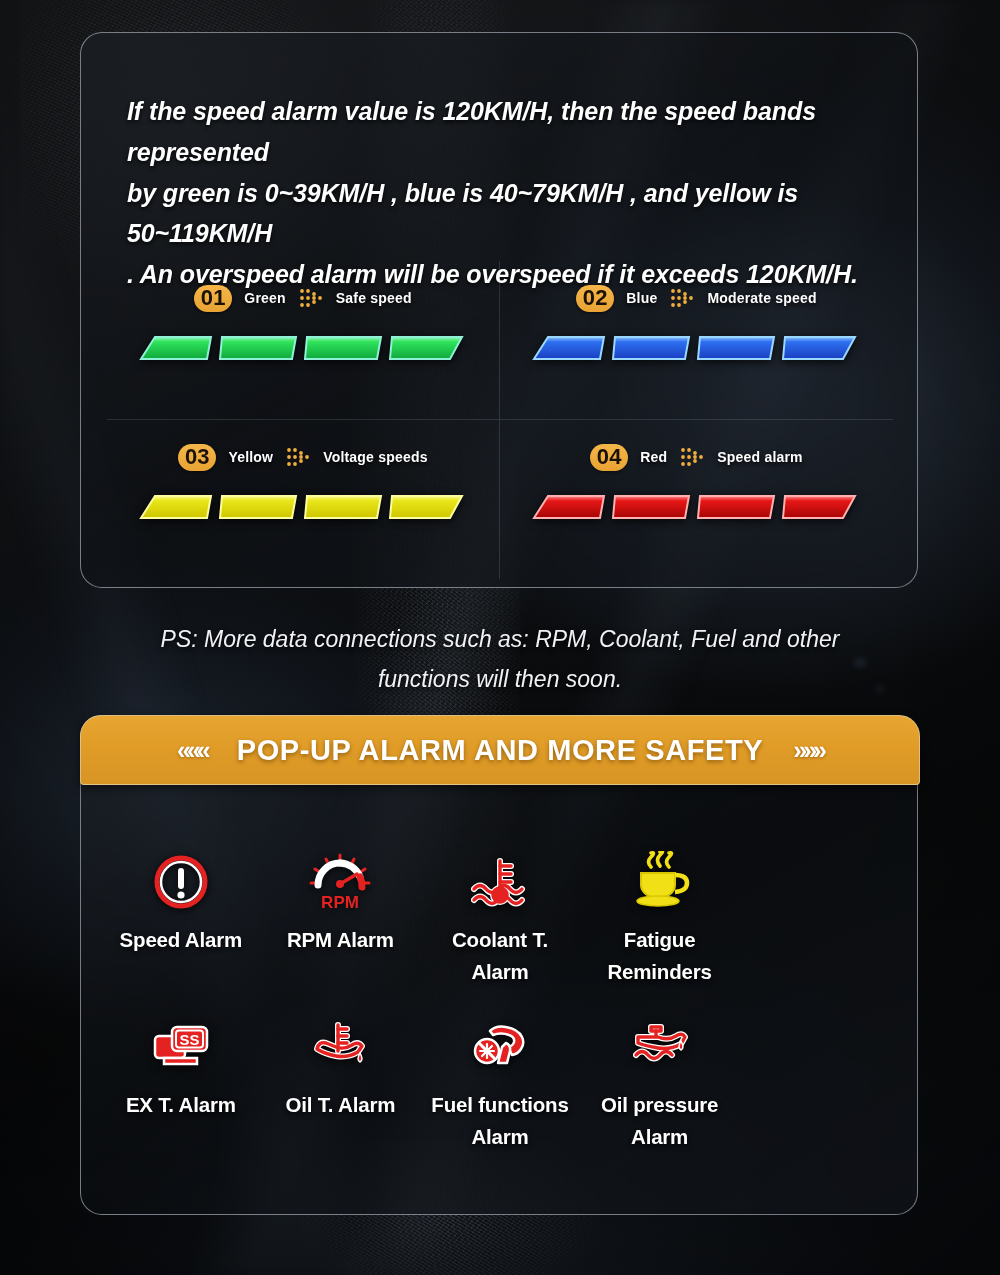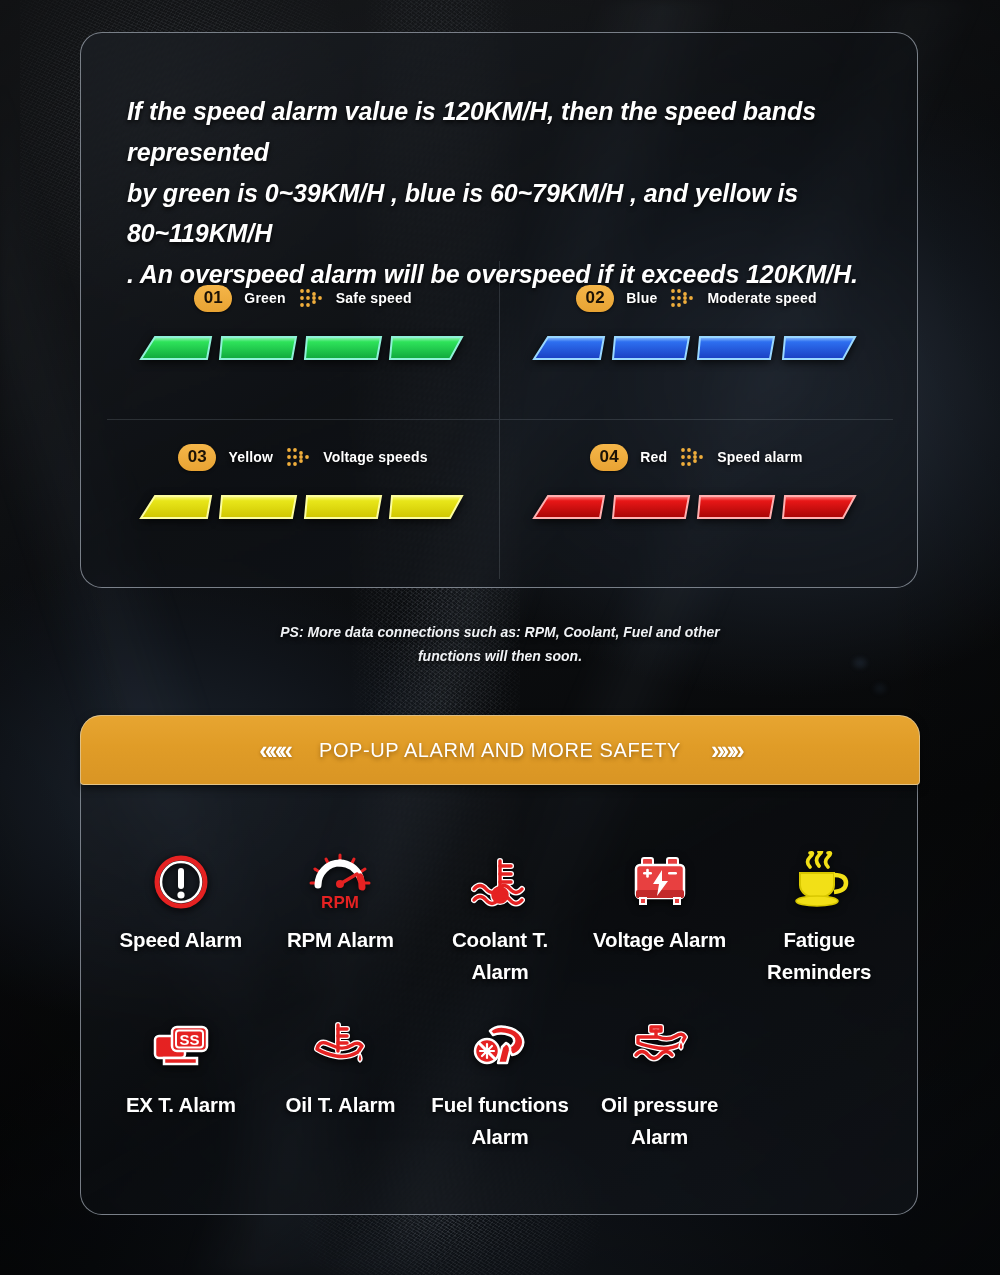--- a/index.html
+++ b/index.html
@@ -109,21 +109,21 @@
   }
   .legend-cell { position:relative; display:flex; flex-direction:column; align-items:center; padding-top:22px; }
   .legend-cell.c0, .legend-cell.c2 { border-right:1px solid rgba(190,205,220,0.16); }
   .legend-cell.c0, .legend-cell.c1 { border-bottom:1px solid rgba(190,205,220,0.16); }
 
   .legend-head { display:flex; align-items:center; gap:12px; height:30px; }
   .badge {
     background:linear-gradient(180deg,#f5b649 0%, #e8a333 100%);
     color:#1b1206;
     font-weight:bold;
-    font-size:17px;
+    font-size:22px;
     width:38px; height:27px;
     border-radius:14px;
     display:flex; align-items:center; justify-content:center;
     letter-spacing:0.2px;
     box-shadow:0 1px 3px rgba(0,0,0,0.6);
   }
   .legend-color, .legend-desc {
     color:#fff;
     font-weight:bold;
     font-size:14px;
@@ -136,22 +136,22 @@
   
   .bars { margin-top:22px; display:flex; gap:5px; align-items:flex-end; }
   .bar { height:26px; position:relative; }
   .bar svg { display:block; filter:drop-shadow(0 2px 4px rgba(0,0,0,0.8)); }
 
   
   #ps-note {
     position:absolute; left:0; right:0; top:620px;
     text-align:center;
     color:#f0f2f5;
-    font-style:italic; font-weight:bold;
-    font-size:14px; line-height:1.72;
+    font-style:italic; font-weight:normal;
+    font-size:23px; line-height:1.72;
     text-shadow:0 2px 5px rgba(0,0,0,0.9);
     z-index:3;
     padding:0 104px;
   }
 
   
   #bottom-panel { left:80px; top:715px; width:838px; height:500px; }
 
   .banner {
     position:absolute;
@@ -161,21 +161,21 @@
     border:1px solid rgba(225,235,245,0.45);
     display:flex; align-items:center; justify-content:center;
     gap:30px;
     box-shadow:0 3px 8px rgba(0,0,0,0.55);
   }
   .banner-chevrons {
     color:#fff; font-size:25px; font-weight:bold; letter-spacing:-4px;
     text-shadow:0 1px 3px rgba(120,70,0,0.6);
   }
   .banner-title {
-    color:#fff; font-size:20px; font-weight:normal; letter-spacing:0.6px;
+    color:#fff; font-size:29px; font-weight:bold; letter-spacing:0.6px;
     text-shadow:0 2px 4px rgba(110,65,0,0.65);
     white-space:nowrap;
   }
 
   .icon-grid-1, .icon-grid-2 {
     position:absolute; left:20px; width:798px;
     display:grid;
   }
   .icon-grid-1 { top:130px; grid-template-columns:repeat(5,1fr); }
   .icon-grid-2 { top:295px; grid-template-columns:repeat(5,1fr); }
@@ -203,21 +203,21 @@
   <div class="bg-layer bg-wheel1"></div>
   <div class="bg-layer bg-wheel2"></div>
   <div class="bg-layer bg-streaks"></div>
   <div class="bg-layer bg-vig"></div>
 </div>
 
 <section class="panel" id="top-panel">
 
   <div class="intro">
     <div>If the speed alarm value is 120KM/H, then the speed bands represented</div>
-    <div>by green is 0~39KM/H , blue is 60~79KM/H , and yellow is 80~119KM/H</div>
+    <div>by green is 0~39KM/H , blue is 40~79KM/H , and yellow is 50~119KM/H</div>
     <div>. An overspeed alarm will be overspeed if it exceeds 120KM/H.</div>
   </div>
 
   <div class="legend-grid">
 
     <div class="legend-cell c0">
       <div class="legend-head">
         <span class="badge">01</span>
         <span class="legend-color">Green</span>
         <span class="dot-arrow">
@@ -501,39 +501,20 @@
             <circle cx="32" cy="42" r="7" fill="#e52222"></circle>
             <path d="M6 36 q6 -7 12 0 t12 0 t12 0 t12 0"></path>
             <path d="M6 47 q6 -7 12 0 t12 0 t12 0 t12 0"></path>
           </g>
         </svg>
       </div>
       <div class="icon-label">Coolant T.
 Alarm</div>
     </div>
 
-    <div class="icon-cell">
-      <div class="icon-art">
-        <svg width="58" height="56" viewBox="0 0 58 56">
-          <rect x="11" y="4" width="11" height="8" rx="2" fill="#e84040" stroke="#fff" stroke-width="2"></rect>
-          <rect x="36" y="4" width="11" height="8" rx="2" fill="#e84040" stroke="#fff" stroke-width="2"></rect>
-          <rect x="5" y="11" width="48" height="33" rx="4" fill="#e84040" stroke="#fff" stroke-width="2.5"></rect>
-          <rect x="5" y="36" width="48" height="8" rx="2" fill="#c32a2a"></rect>
-          <rect x="9" y="44" width="6" height="6" fill="#e84040" stroke="#fff" stroke-width="2"></rect>
-          <rect x="43" y="44" width="6" height="6" fill="#e84040" stroke="#fff" stroke-width="2"></rect>
-          <g fill="#fff">
-            <rect x="12" y="18" width="9" height="2.6" rx="1.3"></rect>
-            <rect x="15.2" y="14.8" width="2.6" height="9" rx="1.3"></rect>
-            <rect x="37" y="18" width="9" height="2.6" rx="1.3"></rect>
-          </g>
-          <path d="M31 16 L22 30 h6 l-2 12 L37 27 h-6 z" fill="#fff"></path>
-        </svg>
-      </div>
-      <div class="icon-label">Voltage Alarm</div>
-    </div>
 
     <div class="icon-cell">
       <div class="icon-art">
         <svg width="66" height="62" viewBox="0 0 66 62">
           <g stroke="#f2e017" stroke-width="3.6" fill="none" stroke-linecap="round">
             <path d="M24 16 q-5 -5 0 -10 t0 -4"></path>
             <path d="M33 15 q-5 -6 0 -11 t0 -3"></path>
             <path d="M42 16 q-5 -5 0 -10 t0 -4"></path>
           </g>
           <path d="M14 22 h34 v12 a17 13 0 0 1 -34 0 z" fill="#f2e017" stroke="#d8c700" stroke-width="2"></path>

